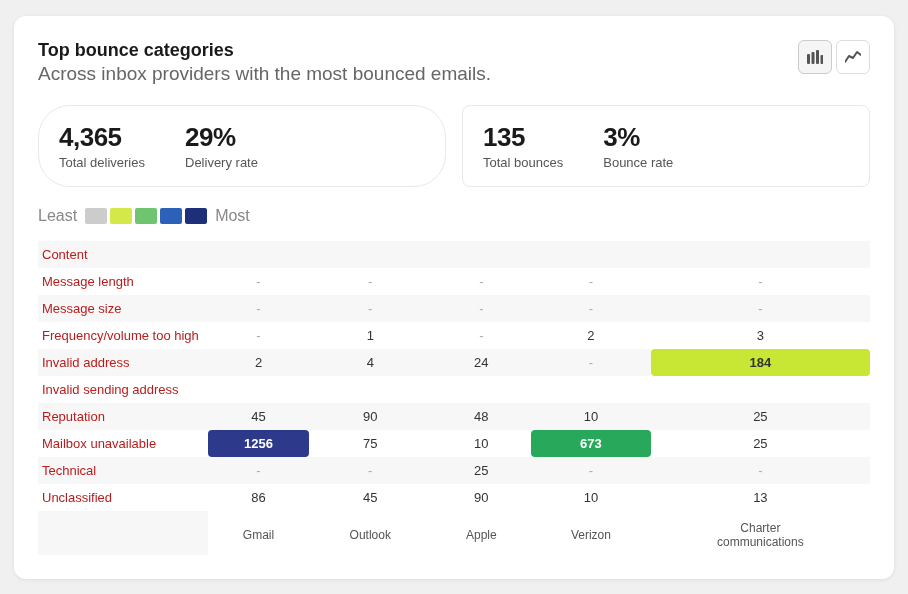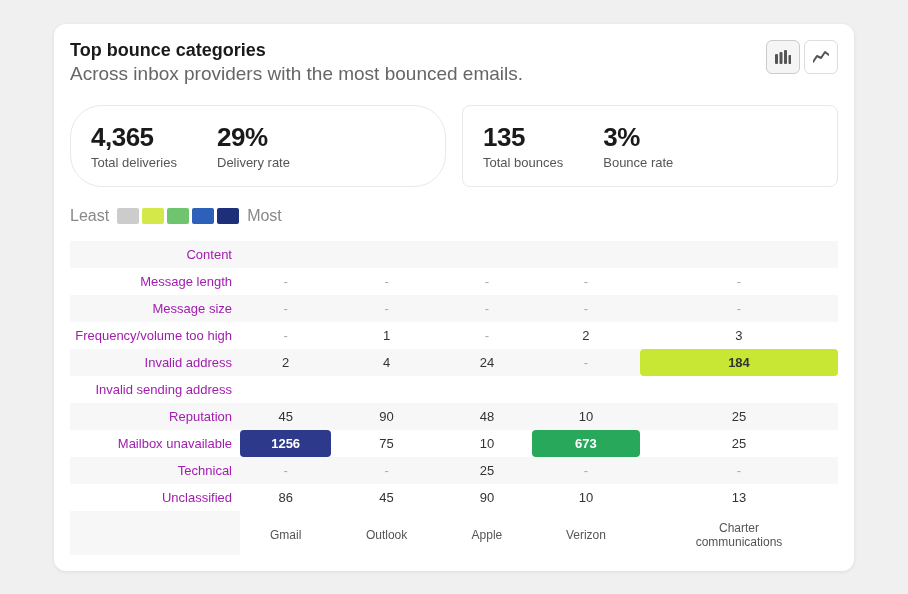--- a/index.html
+++ b/index.html
@@ -7,22 +7,22 @@
       background: #f0f0f0;
       font-family: -apple-system, BlinkMacSystemFont, 'Segoe UI', sans-serif;
       display: flex;
       justify-content: center;
       align-items: center;
       min-height: 100vh;
     }
     .card {
       background: #fff;
       border-radius: 12px;
-      padding: 16px;
-      width: 800px;
+      padding: 24px;
+      width: 880px;
       box-shadow: 0 1px 4px rgba(0,0,0,0.08);
     }
     .header {
       display: flex;
       justify-content: space-between;
       align-items: flex-start;
       margin-bottom: 20px;
     }
     .header-title {
       font-size: 18px;
@@ -108,22 +108,22 @@
       border-collapse: separate;
       border-spacing: 0;
     }
     td, th {
       font-size: 13px;
       padding: 6px 8px;
       text-align: center;
       color: #333;
     }
     td:first-child {
-      text-align: right;
-      color: #a21caf;
+      text-align: left;
+      color: #b91c1c;
       font-size: 13px;
       padding-left: 4px;
       width: 170px;
     }
     th {
       font-size: 12px;
       color: #555;
       font-weight: 500;
       padding-top: 10px;
     }

